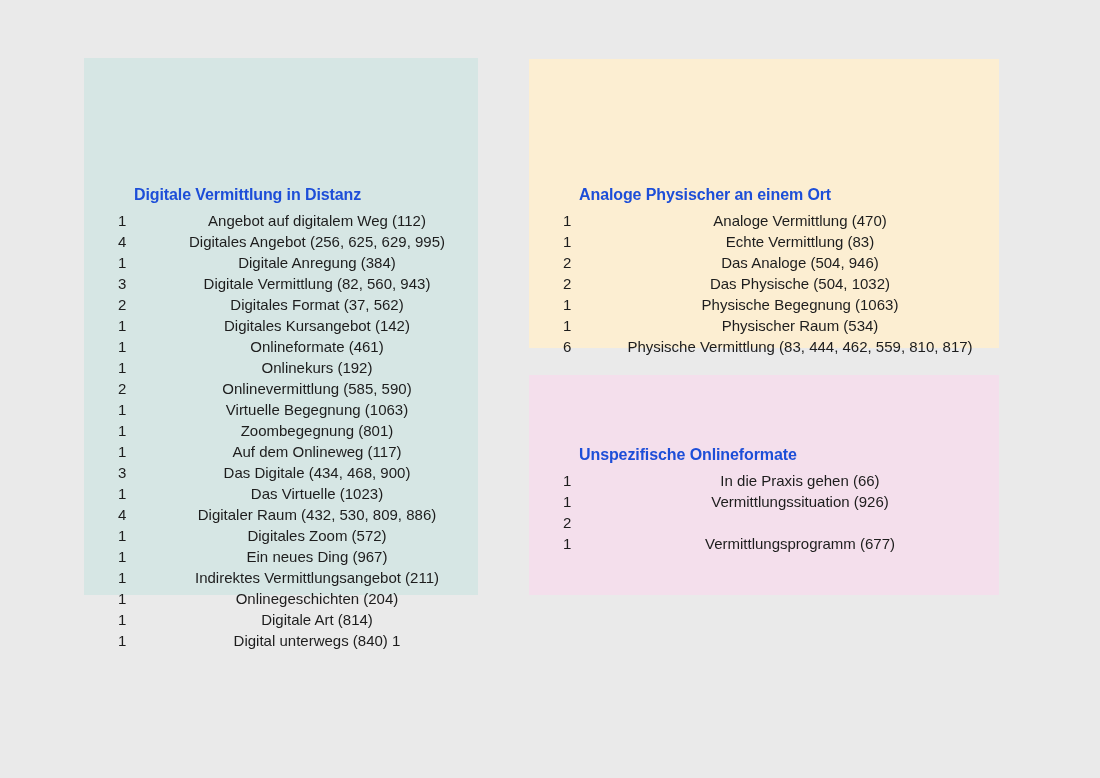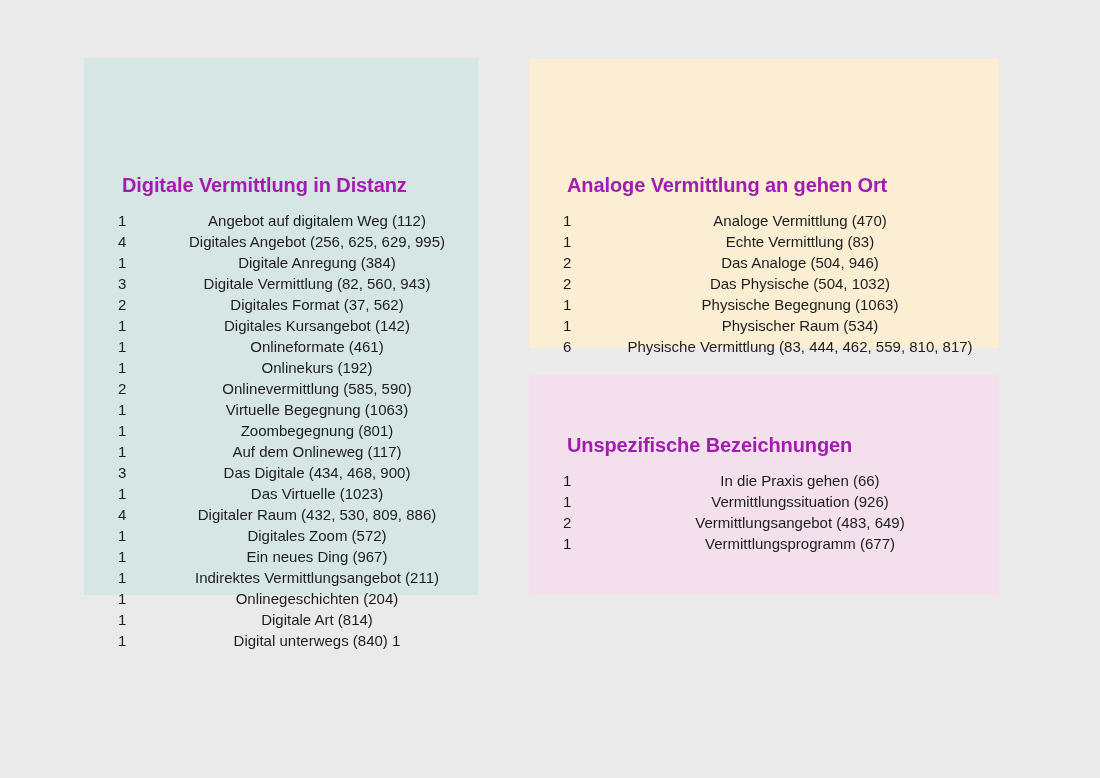--- a/index.html
+++ b/index.html
@@ -46,24 +46,24 @@
     left: 529px;
     top: 375px;
     width: 470px;
     height: 220px;
     background: #f4dfec;
   }
 
   .panel-heading {
     position: absolute;
     left: 34px;
-    margin: 4px;
-    font-size: 20px;
+    margin: 16px;
+    font-size: 16px;
     font-weight: bold;
-    color: #a21caf;
+    color: #1d4ed8;
     letter-spacing: -0.1px;
     white-space: nowrap;
   }
 
   .panel-digital .panel-heading { top: 112px; }
   .panel-analog .panel-heading { top: 111px; }
   .panel-unspecific .panel-heading { top: 55px; }
 
   .entry-list {
     position: absolute;
@@ -188,21 +188,21 @@
           <span class="entry-label">Digitale Art (814)</span>
         </li>
         <li class="entry-row">
           <span class="entry-count">1</span>
           <span class="entry-label">Digital unterwegs (840) 1</span>
         </li>
       </ul>
   </section>
 
   <section class="panel panel-analog" style="background: rgb(252, 238, 210);">
-    <h2 class="panel-heading">Analoge Vermittlung an gehen Ort</h2>
+    <h2 class="panel-heading">Analoge Physischer an einem Ort</h2>
     <ul class="entry-list">
         <li class="entry-row">
           <span class="entry-count">1</span>
           <span class="entry-label">Analoge Vermittlung (470)</span>
         </li>
         <li class="entry-row">
           <span class="entry-count">1</span>
           <span class="entry-label">Echte Vermittlung (83)</span>
         </li>
         <li class="entry-row">
@@ -222,33 +222,32 @@
           <span class="entry-label">Physischer Raum (534)</span>
         </li>
         <li class="entry-row">
           <span class="entry-count">6</span>
           <span class="entry-label">Physische Vermittlung (83, 444, 462, 559, 810, 817)</span>
         </li>
       </ul>
   </section>
 
   <section class="panel panel-unspecific" style="background: rgb(244, 223, 236);">
-    <h2 class="panel-heading">Unspezifische Bezeichnungen</h2>
+    <h2 class="panel-heading">Unspezifische Onlineformate</h2>
     <ul class="entry-list">
         <li class="entry-row">
           <span class="entry-count">1</span>
           <span class="entry-label">In die Praxis gehen (66)</span>
         </li>
         <li class="entry-row">
           <span class="entry-count">1</span>
           <span class="entry-label">Vermittlungssituation (926)</span>
         </li>
         <li class="entry-row">
           <span class="entry-count">2</span>
-          <span class="entry-label">Vermittlungsangebot (483, 649)</span>
         </li>
         <li class="entry-row">
           <span class="entry-count">1</span>
           <span class="entry-label">Vermittlungsprogramm (677)</span>
         </li>
       </ul>
   </section>
 
 </div>
 

